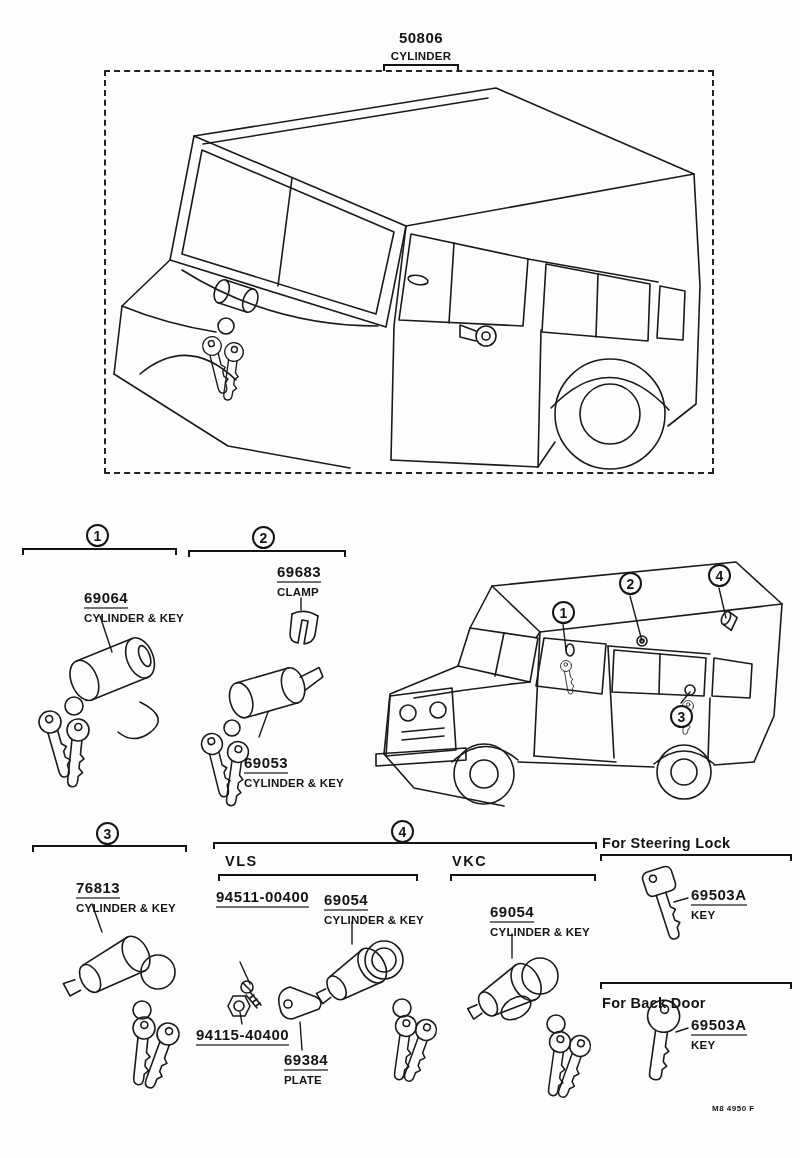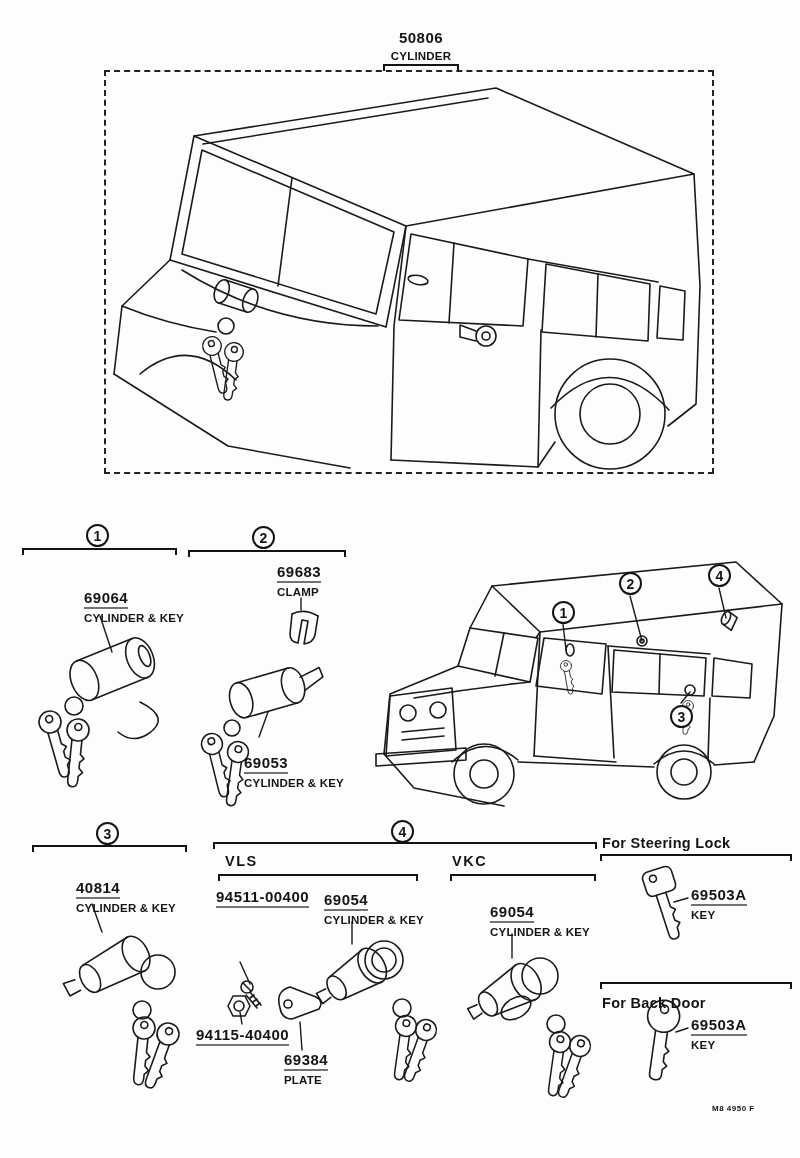--- a/index.html
+++ b/index.html
@@ -225,21 +225,21 @@
       <use href="#gkey" transform="translate(336,160) rotate(6) scale(0.5)"></use>
     </g>
   </svg>
 
   <div class="badge" style="left:552px; top:601px;">1</div>
   <div class="badge" style="left:619px; top:572px;">2</div>
   <div class="badge" style="left:708px; top:564px;">4</div>
   <div class="badge" style="left:670px; top:705px;">3</div>
 
   <div class="lbl" style="left:76px; top:879px;">
-    <span class="pn">40814</span>
+    <span class="pn">76813</span>
     <span class="nm">CYLINDER &amp; KEY</span>
   </div>
   <svg class="draw" style="left:46px; top:910px;" width="155" height="195" viewBox="0 0 155 195">
     <g transform="rotate(-28 75 52)">
       <ellipse cx="40" cy="52" rx="9" ry="15"></ellipse>
       <ellipse cx="92" cy="52" rx="12" ry="19"></ellipse>
       <path d="M40,37 L92,33 M40,67 L92,71"></path>
       <path d="M26,46 L14,44 L14,58 L26,58"></path>
     </g>
     <circle cx="112" cy="62" r="17"></circle>

